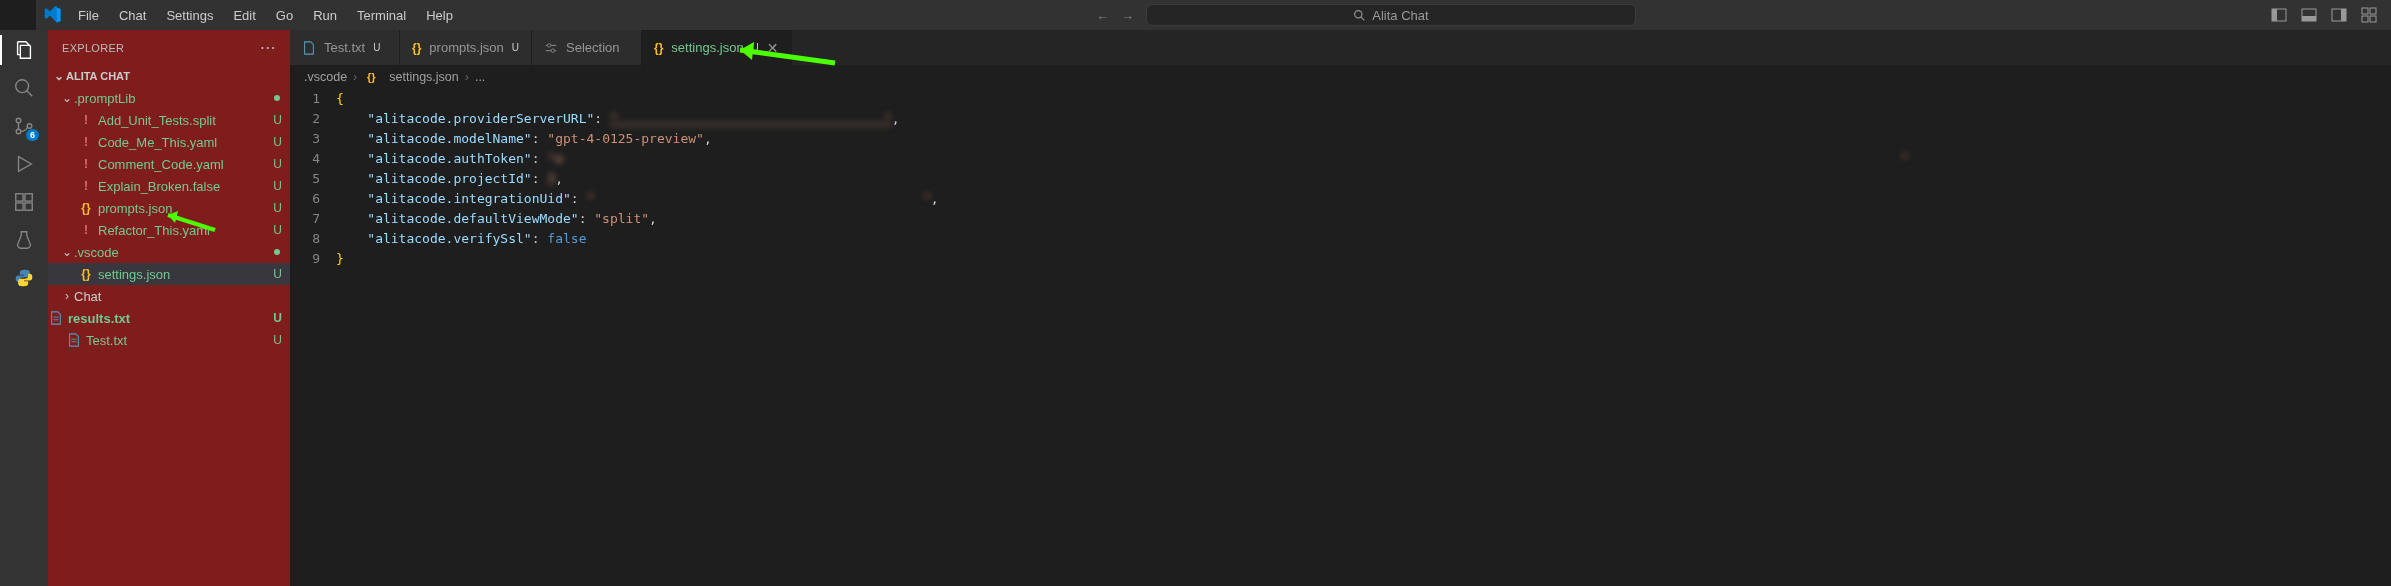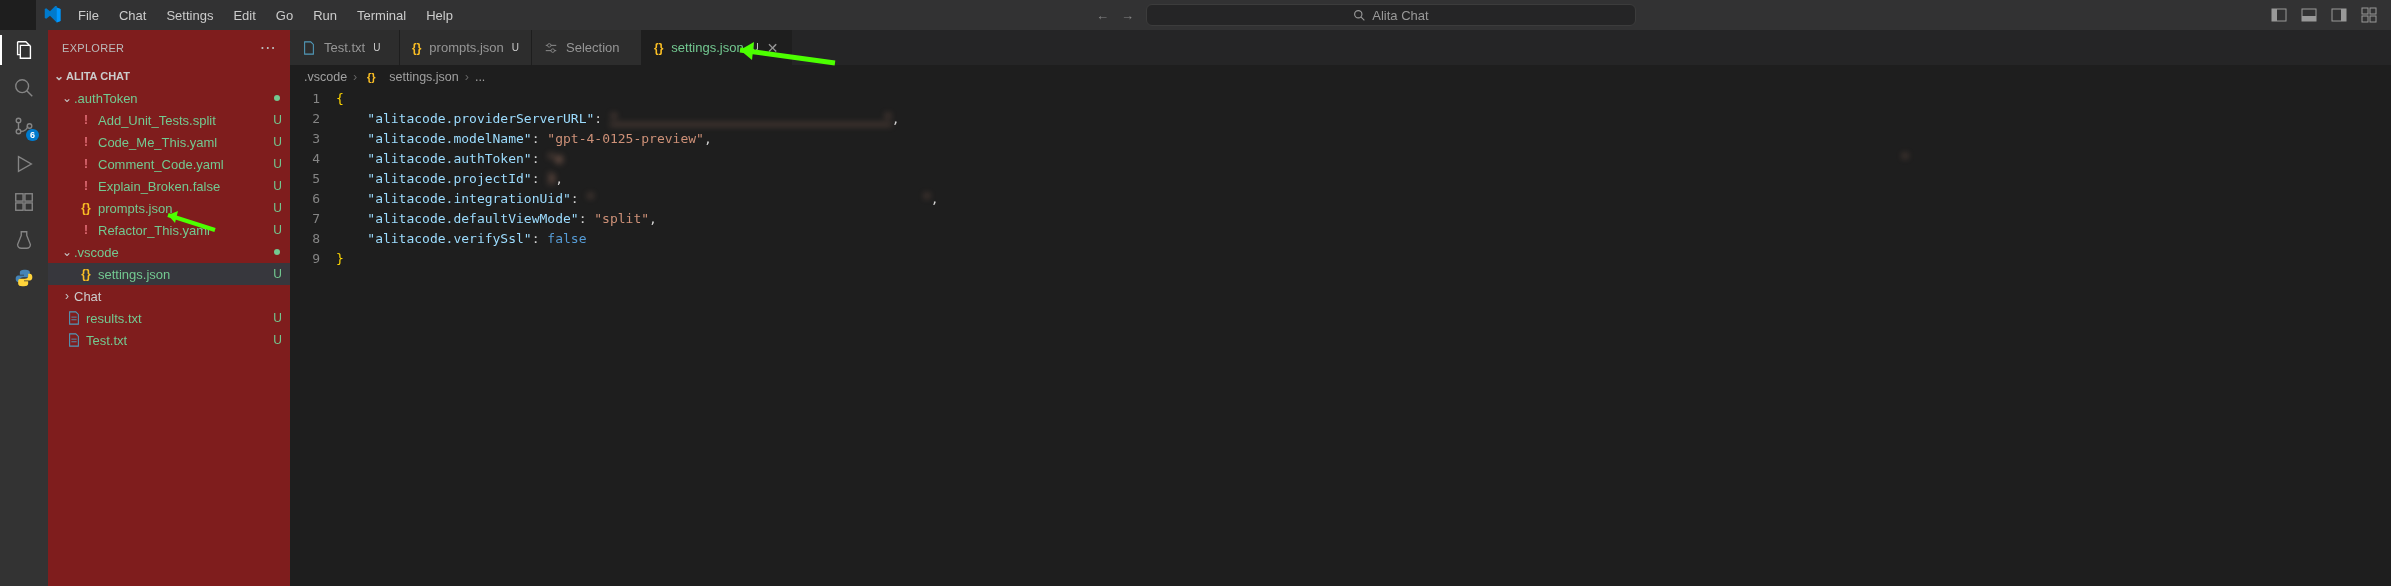--- a/index.html
+++ b/index.html
@@ -221,21 +221,21 @@
       <span class="dots">⋯</span>
     </div>
     <div class="tree">
       <div class="tree-section tree-item" style="padding-left:4px;">
         <span class="chev">⌄</span>
         <span>ALITA CHAT</span>
       </div>
 
       <div class="tree-item" style="padding-left:12px;">
         <span class="chev">⌄</span>
-        <span class="name-green">.authToken</span>
+        <span class="name-green">.promptLib</span>
         <span class="status-dot"></span>
       </div>
 
       <div class="tree-item" style="padding-left:30px;">
         <span class="file-icon icon-yaml">!</span>
         <span class="name-green">Add_Unit_Tests.split</span>
         <span class="status-u">U</span>
       </div>
       <div class="tree-item" style="padding-left:30px;">
         <span class="file-icon icon-yaml">!</span>
@@ -272,21 +272,21 @@
         <span class="file-icon icon-json">{}</span>
         <span class="name-green">settings.json</span>
         <span class="status-u">U</span>
       </div>
 
       <div class="tree-item" style="padding-left:12px;">
         <span class="chev">›</span>
         <span class="name-normal">Chat</span>
       </div>
 
-      <div class="tree-item" style="padding-left:18px;">
+      <div class="tree-item" style="font-weight:bold;">
         <span class="file-icon icon-text">
           <svg width="14" height="14" viewBox="0 0 16 16">
               <path fill="none" stroke="#519aba" stroke-width="1.2" d="M3 1h7l3 3v11H3z"></path>
               <path stroke="#519aba" d="M5 7h6M5 10h6"></path>
             </svg>
         </span>
         <span class="name-green">results.txt</span>
         <span class="status-u">U</span>
       </div>
       <div class="tree-item" style="padding-left:18px;">

